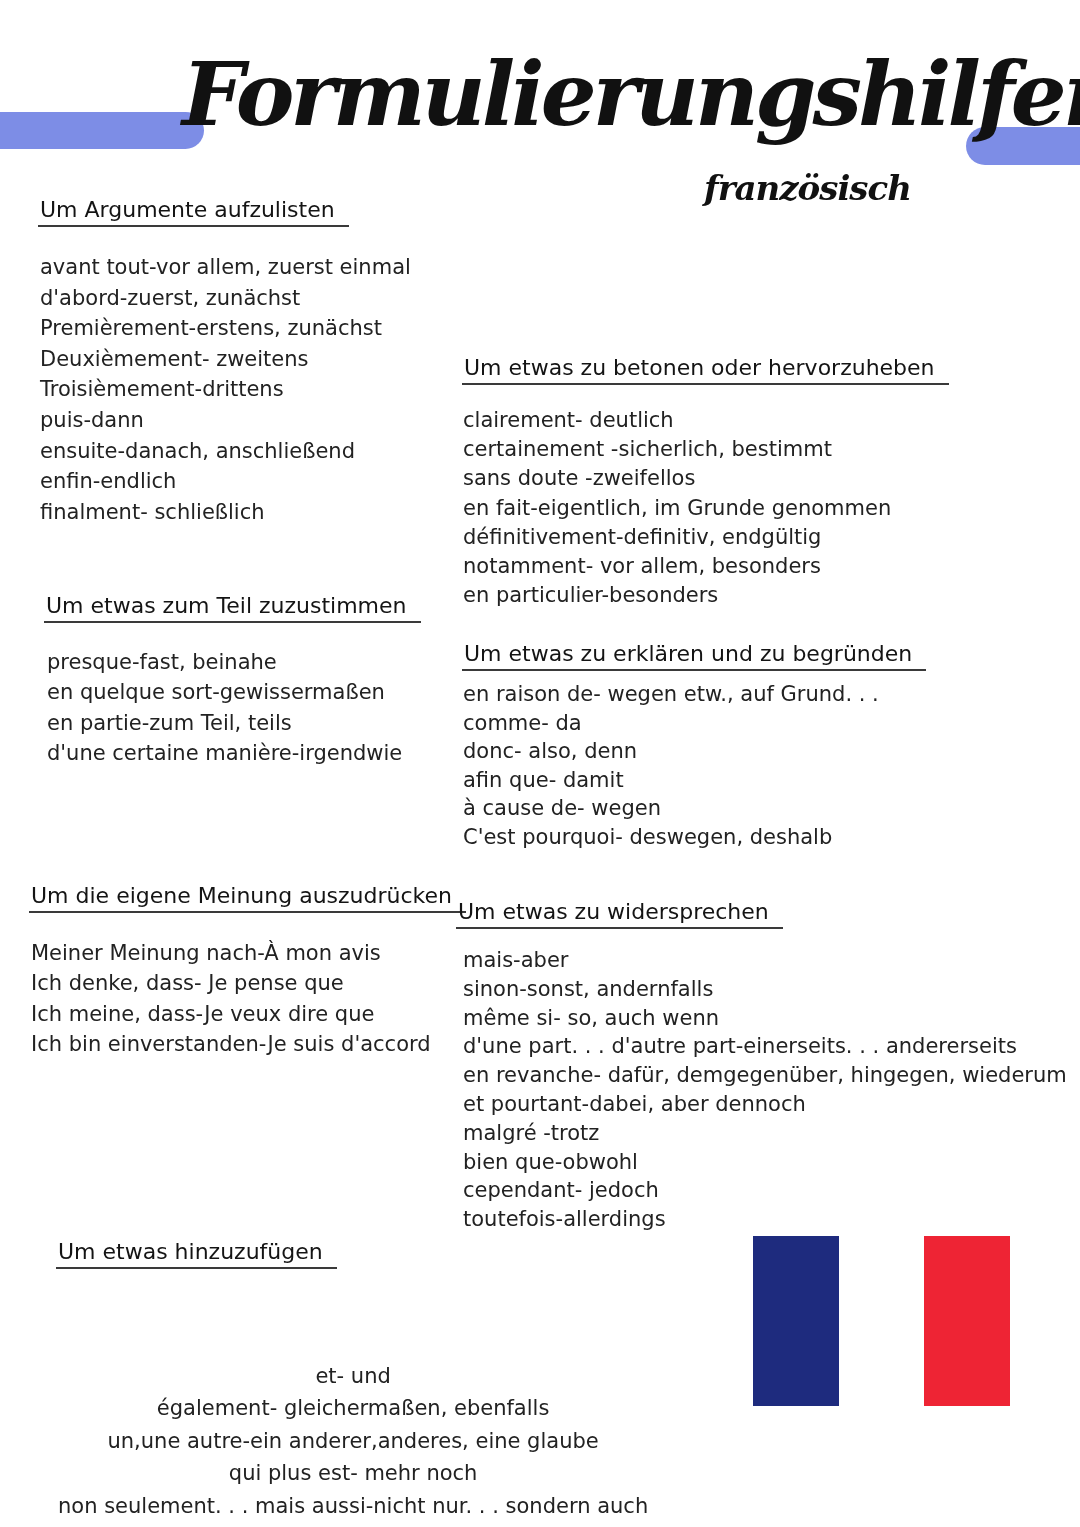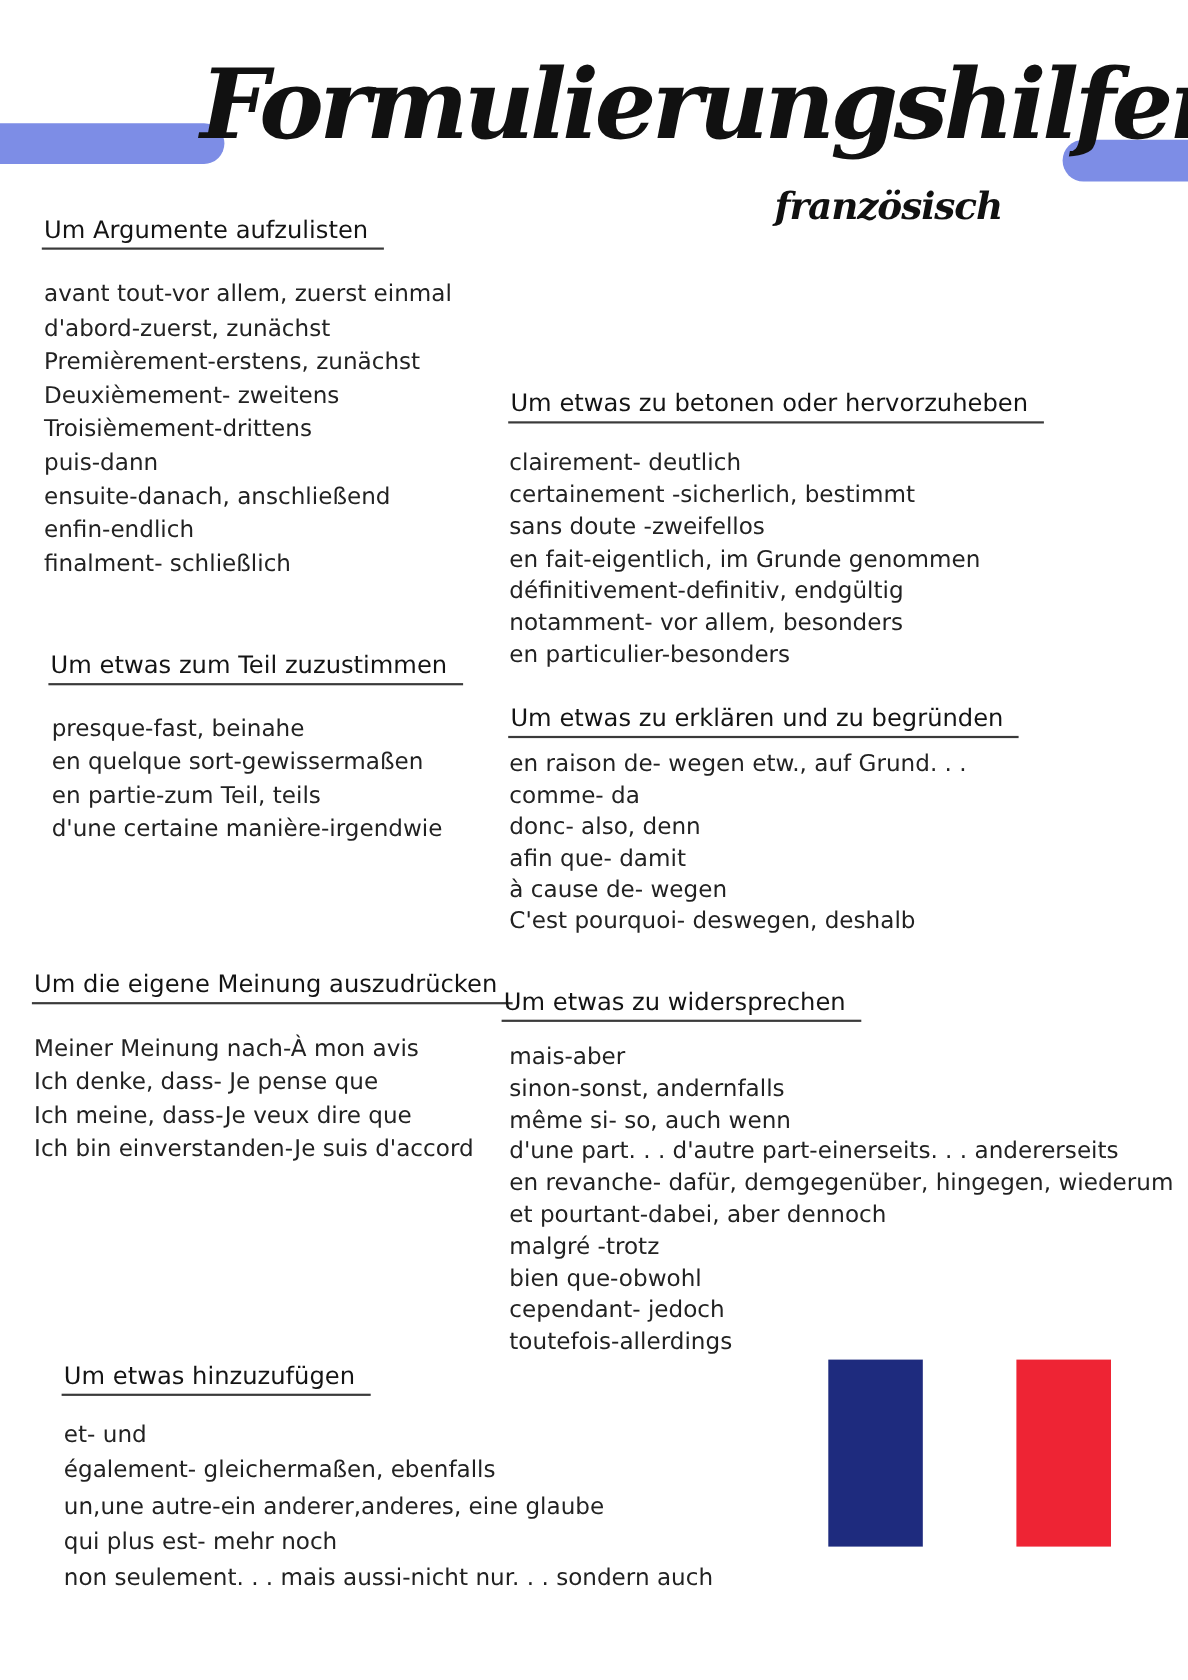--- a/index.html
+++ b/index.html
@@ -43,21 +43,21 @@
   #list-betonen{left:463px;top:406px;line-height:29.2px;}
   #hdr-teil{left:44px;top:593px;}
   #list-teil{left:47px;top:647px;line-height:30.3px;}
   #hdr-erklaeren{left:462px;top:641px;}
   #list-erklaeren{left:463px;top:680px;line-height:28.6px;}
   #hdr-meinung{left:29px;top:883px;}
   #list-meinung{left:31px;top:938px;line-height:30.4px;}
   #hdr-widersprechen{left:456px;top:899px;}
   #list-widersprechen{left:463px;top:946px;line-height:28.8px;}
   #hdr-hinzufuegen{left:56px;top:1239px;}
-  #list-hinzufuegen{left:58px;top:1288px;line-height:32.4px;}
+  #list-hinzufuegen{left:58px;top:1360px;line-height:32.4px;text-align:center;}
   #flag{
     position:absolute;left:753px;top:1236px;width:257px;height:170px;
     display:flex;
   }
   #flag .stripe{flex:1 1 0;}
 </style>
 </head>
 <body>
 
 <div id="page">

